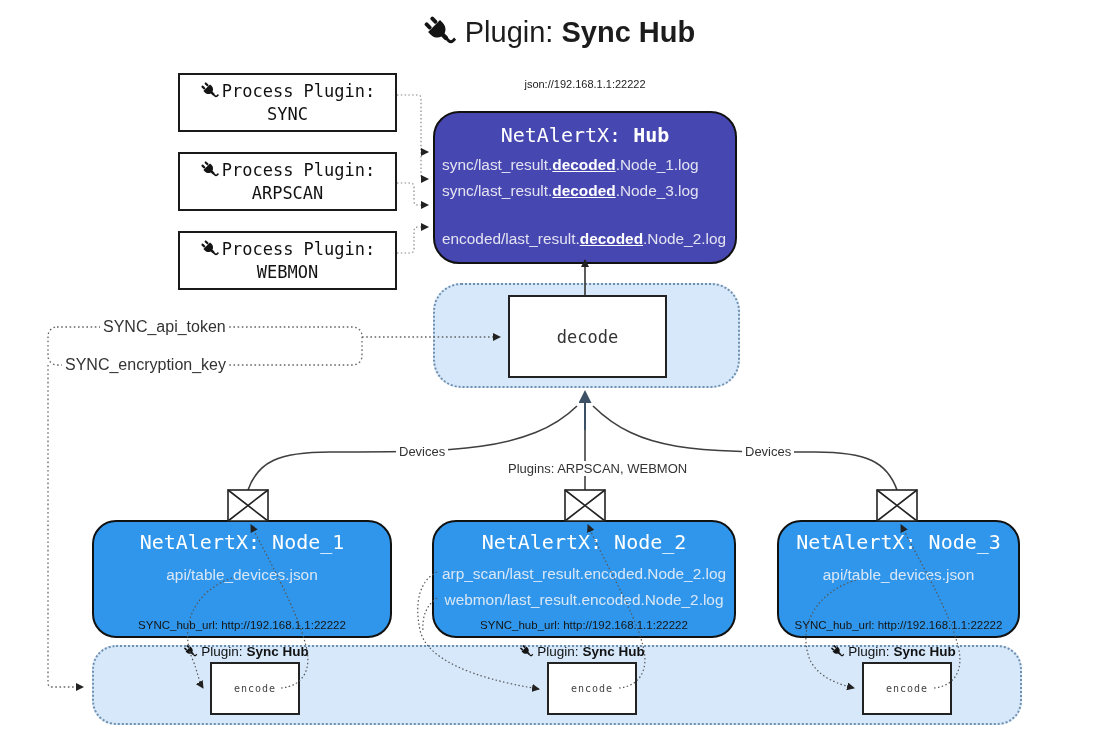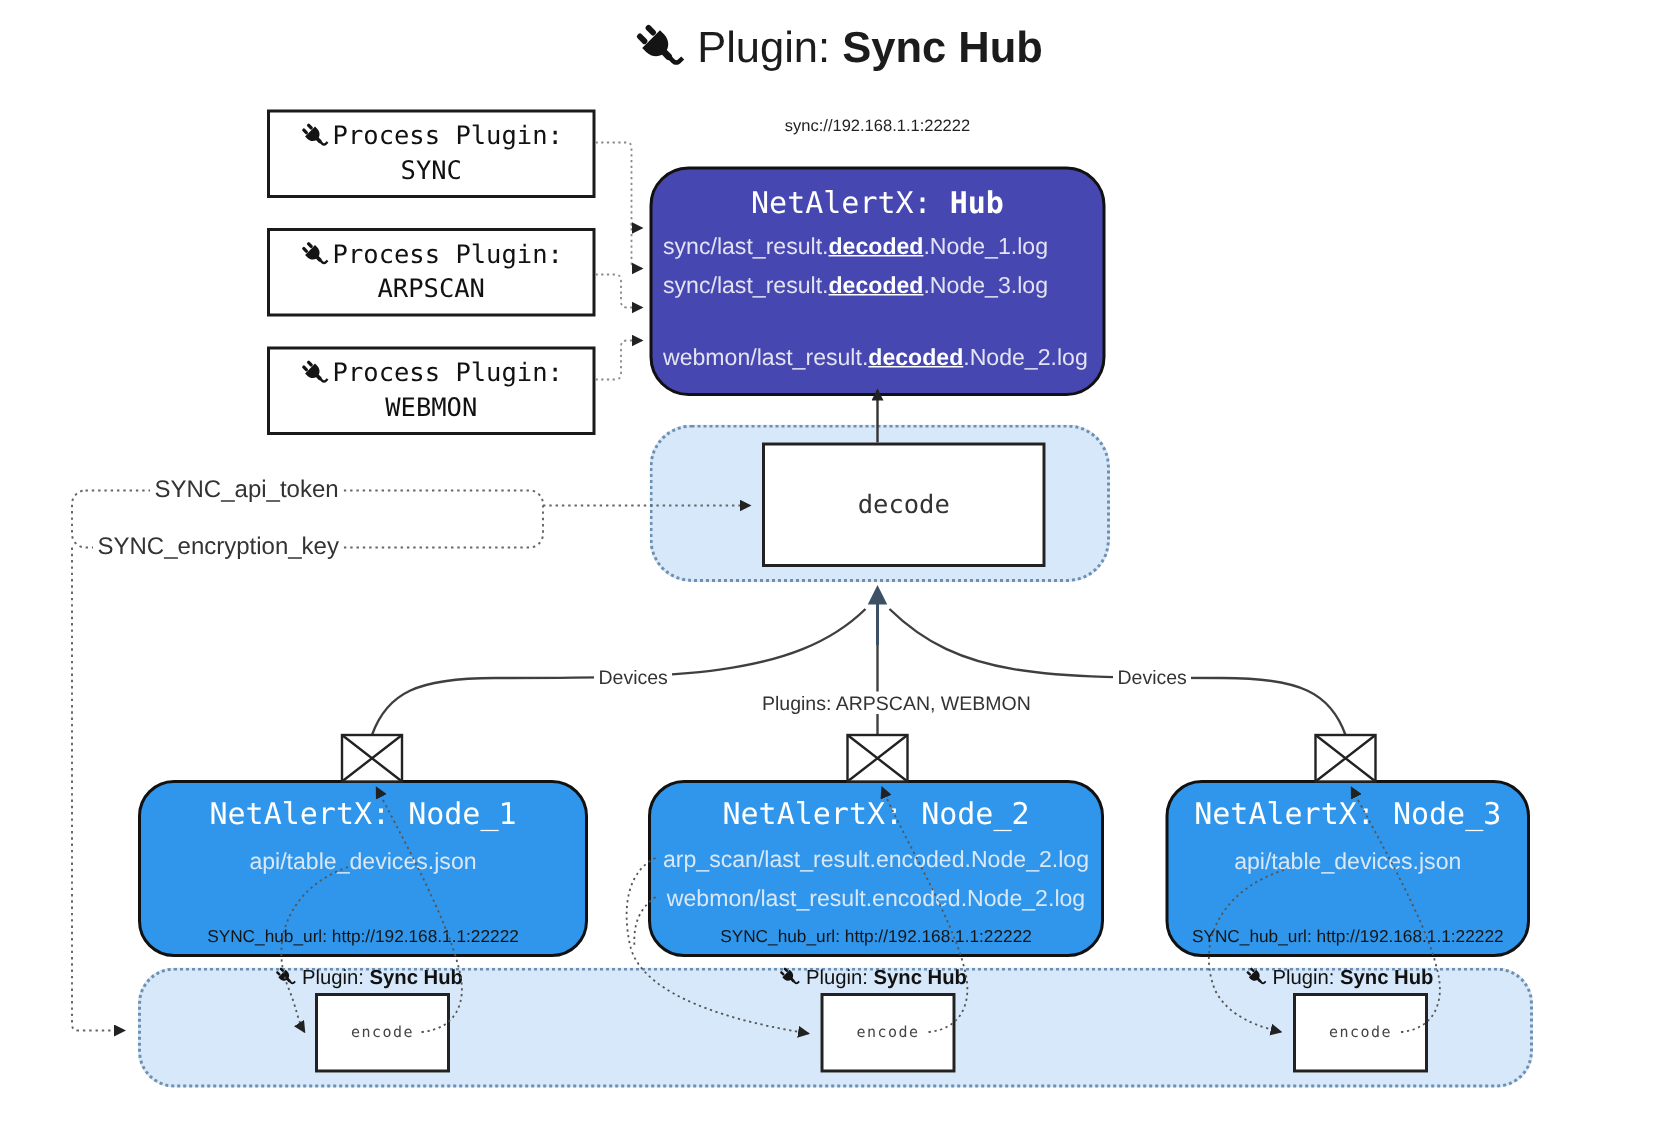--- a/index.html
+++ b/index.html
@@ -29,21 +29,21 @@
        border:2px solid #111;border-radius:26px;box-sizing:border-box;color:#fff;z-index:1;}
   .hub-title{position:absolute;top:10px;left:0;right:0;text-align:center;
              font-family:"DejaVu Sans Mono",monospace;font-size:20px;}
   .hub-title b{font-weight:700;}
   .hub-line{position:absolute;left:7px;font-size:15.4px;color:#e3e3f2;white-space:nowrap;}
   .hub-line b{color:#ffffff;font-weight:700;text-decoration:underline;}
 
   
   .decode-panel{position:absolute;left:433px;top:283px;width:307px;height:105px;background:#d6e8fa;
                 border:2px dotted #6f8fae;border-radius:28px;box-sizing:border-box;z-index:1;}
-  .decode-box{position:absolute;left:508px;top:295px;width:189px;height:83px;background:#fff;
+  .decode-box{position:absolute;left:508px;top:295px;width:159px;height:83px;background:#fff;
               border:2px solid #222;box-sizing:border-box;display:flex;align-items:center;
               justify-content:center;font-family:"DejaVu Sans Mono",monospace;font-size:17px;
               color:#333;z-index:2;}
 
   
   .secret-label{position:absolute;background:#fff;font-size:16px;color:#333;
                 padding:0 3px;z-index:6;white-space:nowrap;}
   .edge-label{position:absolute;background:#fff;font-size:13px;color:#333;
               padding:0 3px;z-index:6;white-space:nowrap;}
 
@@ -102,26 +102,26 @@
   <div class="pbox" style="top:231px">
     <div class="pbox-l1">
       <svg class="plug-sm">
           <use href="#plug"></use>
         </svg>
       <span>Process Plugin:</span>
     </div>
     <div>WEBMON</div>
   </div>
 
-  <div class="url-label">sync://192.168.1.1:22222</div>
+  <div class="url-label">json://192.168.1.1:22222</div>
   <div class="hub">
     <div class="hub-title"><span>NetAlertX: </span><b>Hub</b></div>
     <div class="hub-line" style="top:43px"><span>sync/last_result.</span><b>decoded</b><span>.Node_1.log</span></div>
     <div class="hub-line" style="top:69px"><span>sync/last_result.</span><b>decoded</b><span>.Node_3.log</span></div>
-    <div class="hub-line" style="top:117px"><span>webmon/last_result.</span><b>decoded</b><span>.Node_2.log</span></div>
+    <div class="hub-line" style="top:117px"><span>encoded/last_result.</span><b>decoded</b><span>.Node_2.log</span></div>
   </div>
 
   <div class="decode-panel"></div>
   <div class="decode-box">decode</div>
 
   <span class="secret-label" style="left:100px;top:318px">SYNC_api_token</span>
   <span class="secret-label" style="left:62px;top:356px">SYNC_encryption_key</span>
 
   <span class="edge-label" style="left:396px;top:444px">Devices</span>
   <span class="edge-label" style="left:505px;top:461px">Plugins: ARPSCAN, WEBMON</span>

